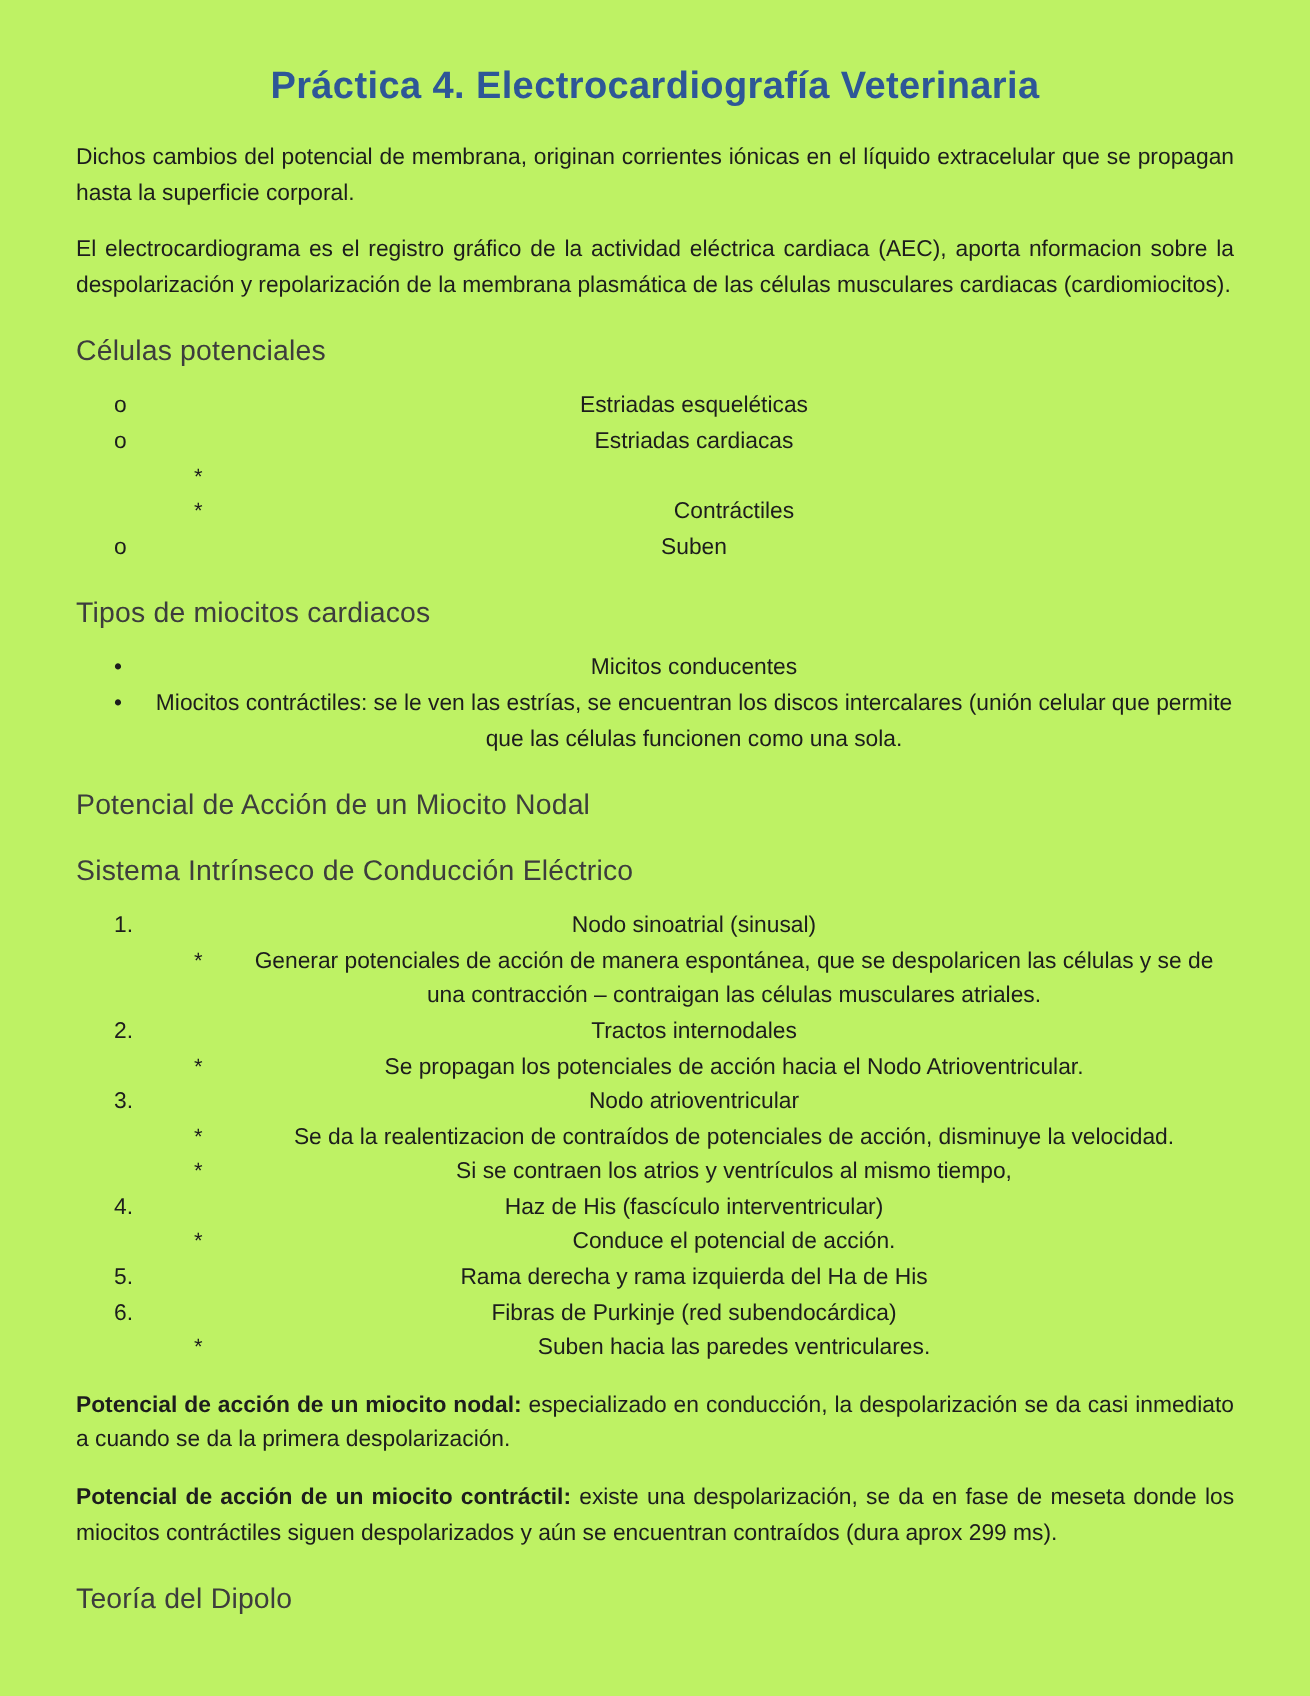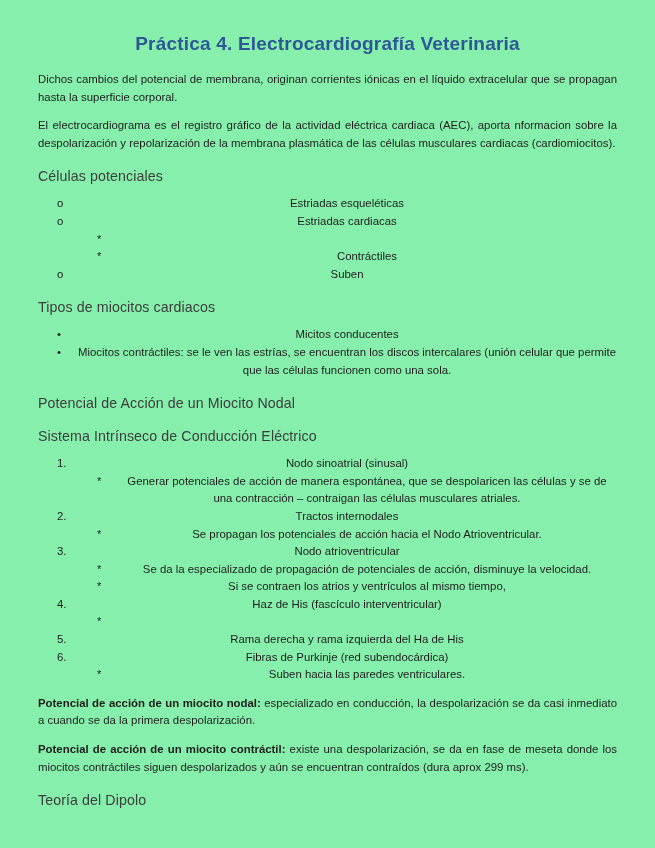--- a/index.html
+++ b/index.html
@@ -1,21 +1,21 @@
 <!DOCTYPE html>
 <html><head>
 <meta charset="utf-8">
 <style>
   html, body { margin: 0; padding: 0; background: #ffffff; }
   .page {
     position: relative;
     box-sizing: border-box;
     width: 655px;
     height: 848px;
-    background: #86efac;
+    background: #bef264;
     padding: 28px 38px 0 38px;
     font-family: "Liberation Sans", sans-serif;
     font-size: 11.4px;
     line-height: 17.6px;
     color: #1d1d1d;
     overflow: hidden;
   }
   .title {
     text-align: center;
     font-size: 19px;
@@ -113,32 +113,33 @@
     <div class="li l2">
       <span class="mk">*</span>
       <span class="tx">Se propagan los potenciales de acción hacia el Nodo Atrioventricular.</span>
     </div>
     <div class="li num">
       <span class="mk">3.</span>
       <span class="tx">Nodo atrioventricular</span>
     </div>
     <div class="li l2">
       <span class="mk">*</span>
-      <span class="tx">Se da la especializado de propagación de potenciales de acción, disminuye la velocidad.</span>
+      <span class="tx">Se da la realentizacion de contraídos de potenciales de acción, disminuye la velocidad.</span>
     </div>
     <div class="li l2">
       <span class="mk">*</span>
       <span class="tx">Si se contraen los atrios y ventrículos al mismo tiempo,</span>
     </div>
     <div class="li num">
       <span class="mk">4.</span>
       <span class="tx">Haz de His (fascículo interventricular)</span>
     </div>
     <div class="li l2">
       <span class="mk">*</span>
+      <span class="tx">Conduce el potencial de acción.</span>
     </div>
     <div class="li num">
       <span class="mk">5.</span>
       <span class="tx">Rama derecha y rama izquierda del Ha de His</span>
     </div>
     <div class="li num">
       <span class="mk">6.</span>
       <span class="tx">Fibras de Purkinje (red subendocárdica)</span>
     </div>
     <div class="li l2">

